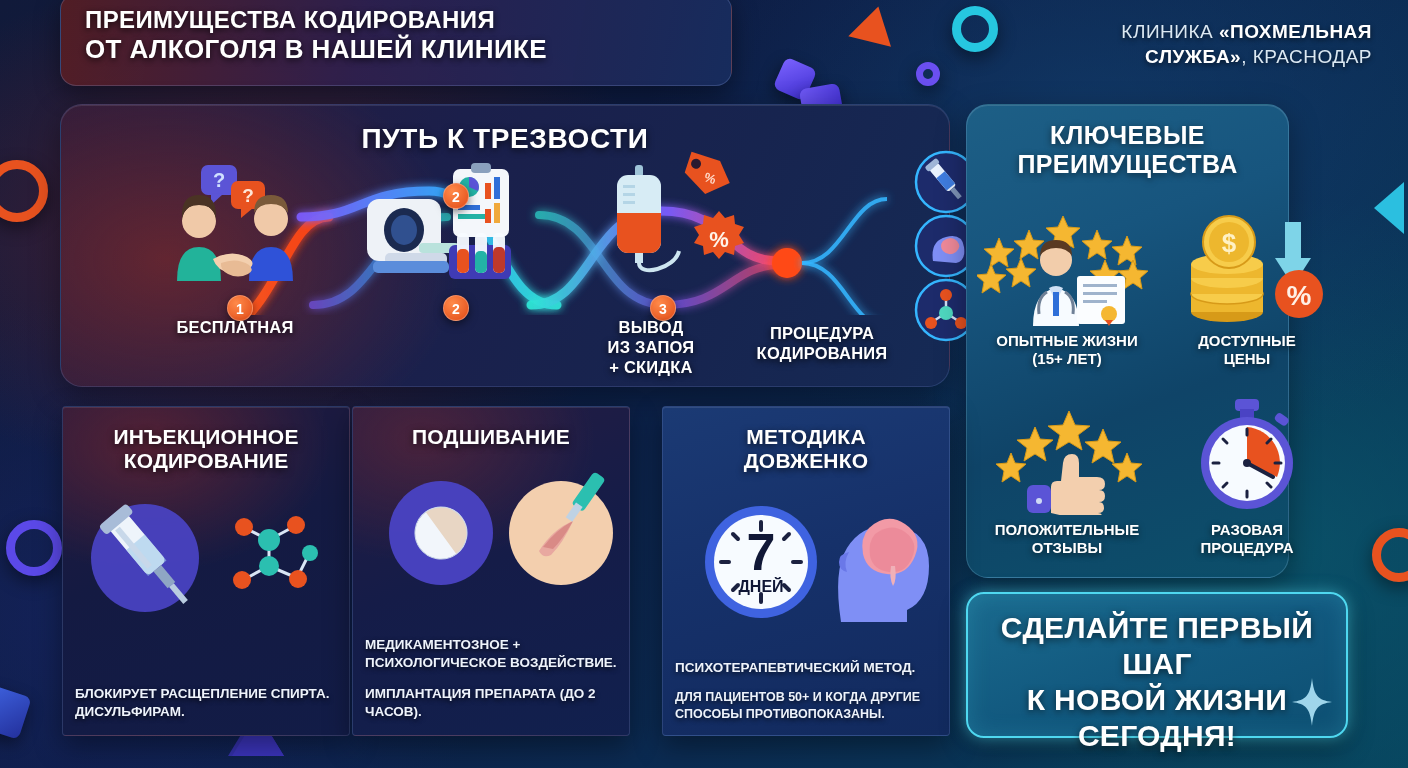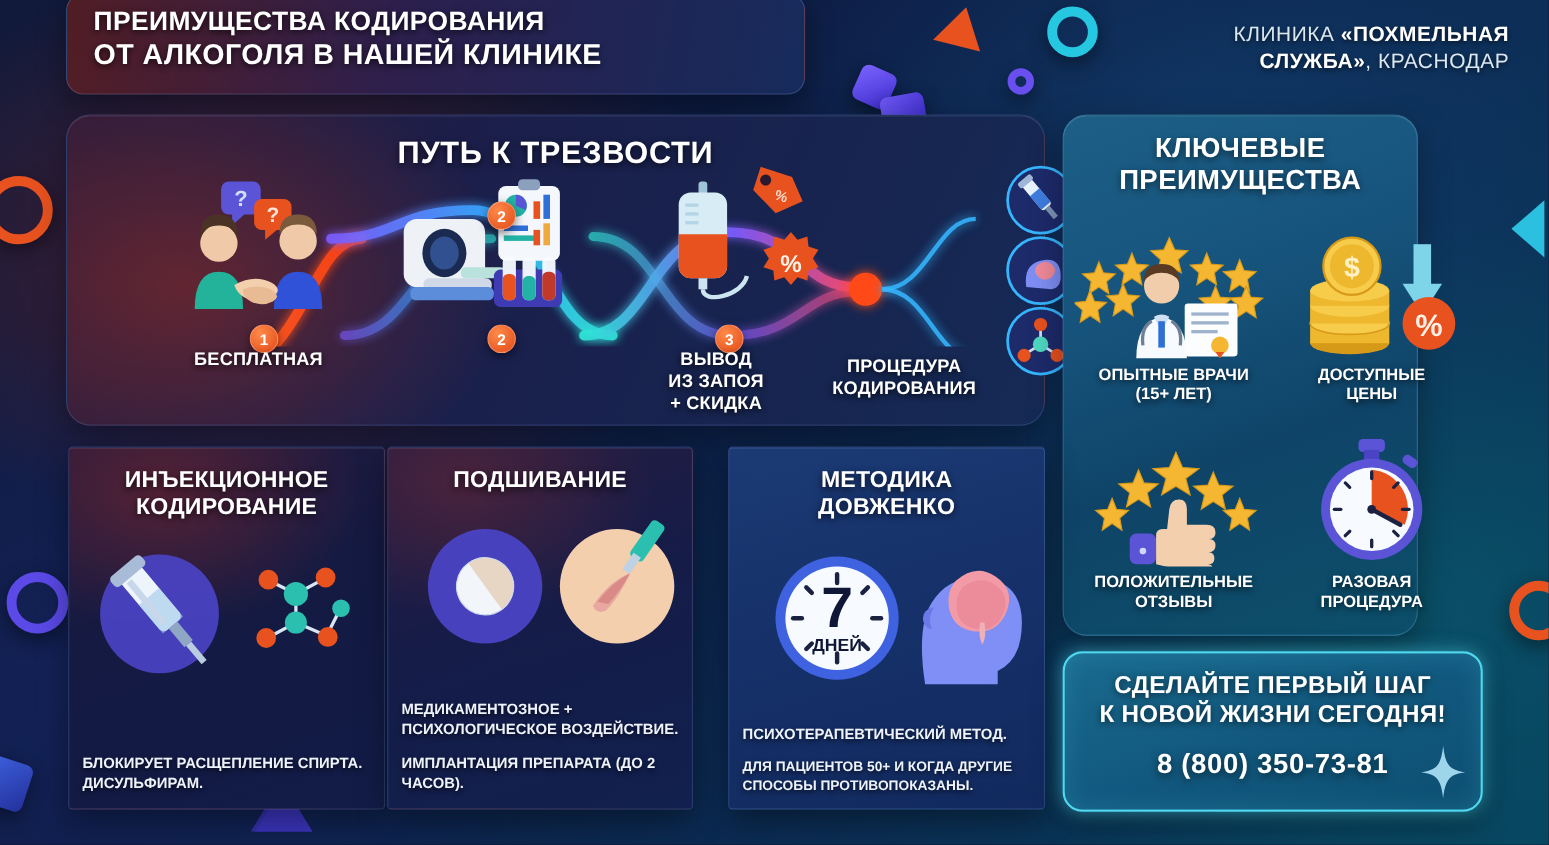--- a/index.html
+++ b/index.html
@@ -148,21 +148,21 @@
   
   .cta {
     position: absolute; left: 966px; top: 592px; width: 382px; height: 146px;
     border-radius: 18px;
     background: linear-gradient(160deg, #1a6a8e 0%, #12597f 50%, #0d4f72 100%);
     border: 2px solid #4fd8f0;
     box-shadow: 0 0 16px rgba(79,216,240,.55), inset 0 0 22px rgba(79,216,240,.18), 0 10px 26px rgba(0,0,0,.4);
     text-align: center;
   }
   .cta-head {
-    color: #fff; font-size: 22px; font-weight: 800; line-height: 1.2;
+    color: #fff; font-size: 30px; font-weight: 800; line-height: 1.2;
     padding-top: 16px; letter-spacing: .3px; text-shadow: 0 2px 7px rgba(0,0,0,.6);
   }
   .cta-phone {
     color: #fff; font-size: 25px; font-weight: 800; margin-top: 18px;
     letter-spacing: .6px; text-shadow: 0 2px 8px rgba(0,0,0,.6);
   }
   .spark { position: absolute; right: 14px; bottom: 10px; width: 40px; height: 48px; }
 </style>
 </head>
 <body>
@@ -391,21 +391,21 @@
             <path d="M88,84 q10,6 8,22" stroke="#6f8096" stroke-width="3" fill="none"></path>
             <rect x="100" y="68" width="48" height="48" rx="3" fill="#fbfdff"></rect>
             <rect x="106" y="76" width="34" height="3" fill="#9fb3cc"></rect>
             <rect x="106" y="84" width="34" height="3" fill="#9fb3cc"></rect>
             <rect x="106" y="92" width="24" height="3" fill="#9fb3cc"></rect>
             <circle cx="132" cy="106" r="8" fill="#f5b731"></circle>
             <polygon points="128,112 132,118 136,112" fill="#e8521f"></polygon>
           </svg>
         </div>
         <div class="key-label">
-          <div>ОПЫТНЫЕ ВРАЧИ</div>
+          <div>ОПЫТНЫЕ ЖИЗНИ</div>
           <div>(15+ ЛЕТ)</div>
         </div>
       </div>
 
       <div class="key-cell">
         <div class="key-art">
           <svg viewBox="0 0 180 118" width="180" height="118">
             <g>
               <ellipse cx="70" cy="104" rx="36" ry="10" fill="#d79a18"></ellipse>
               <rect x="34" y="86" width="72" height="18" fill="#edb72e"></rect>

